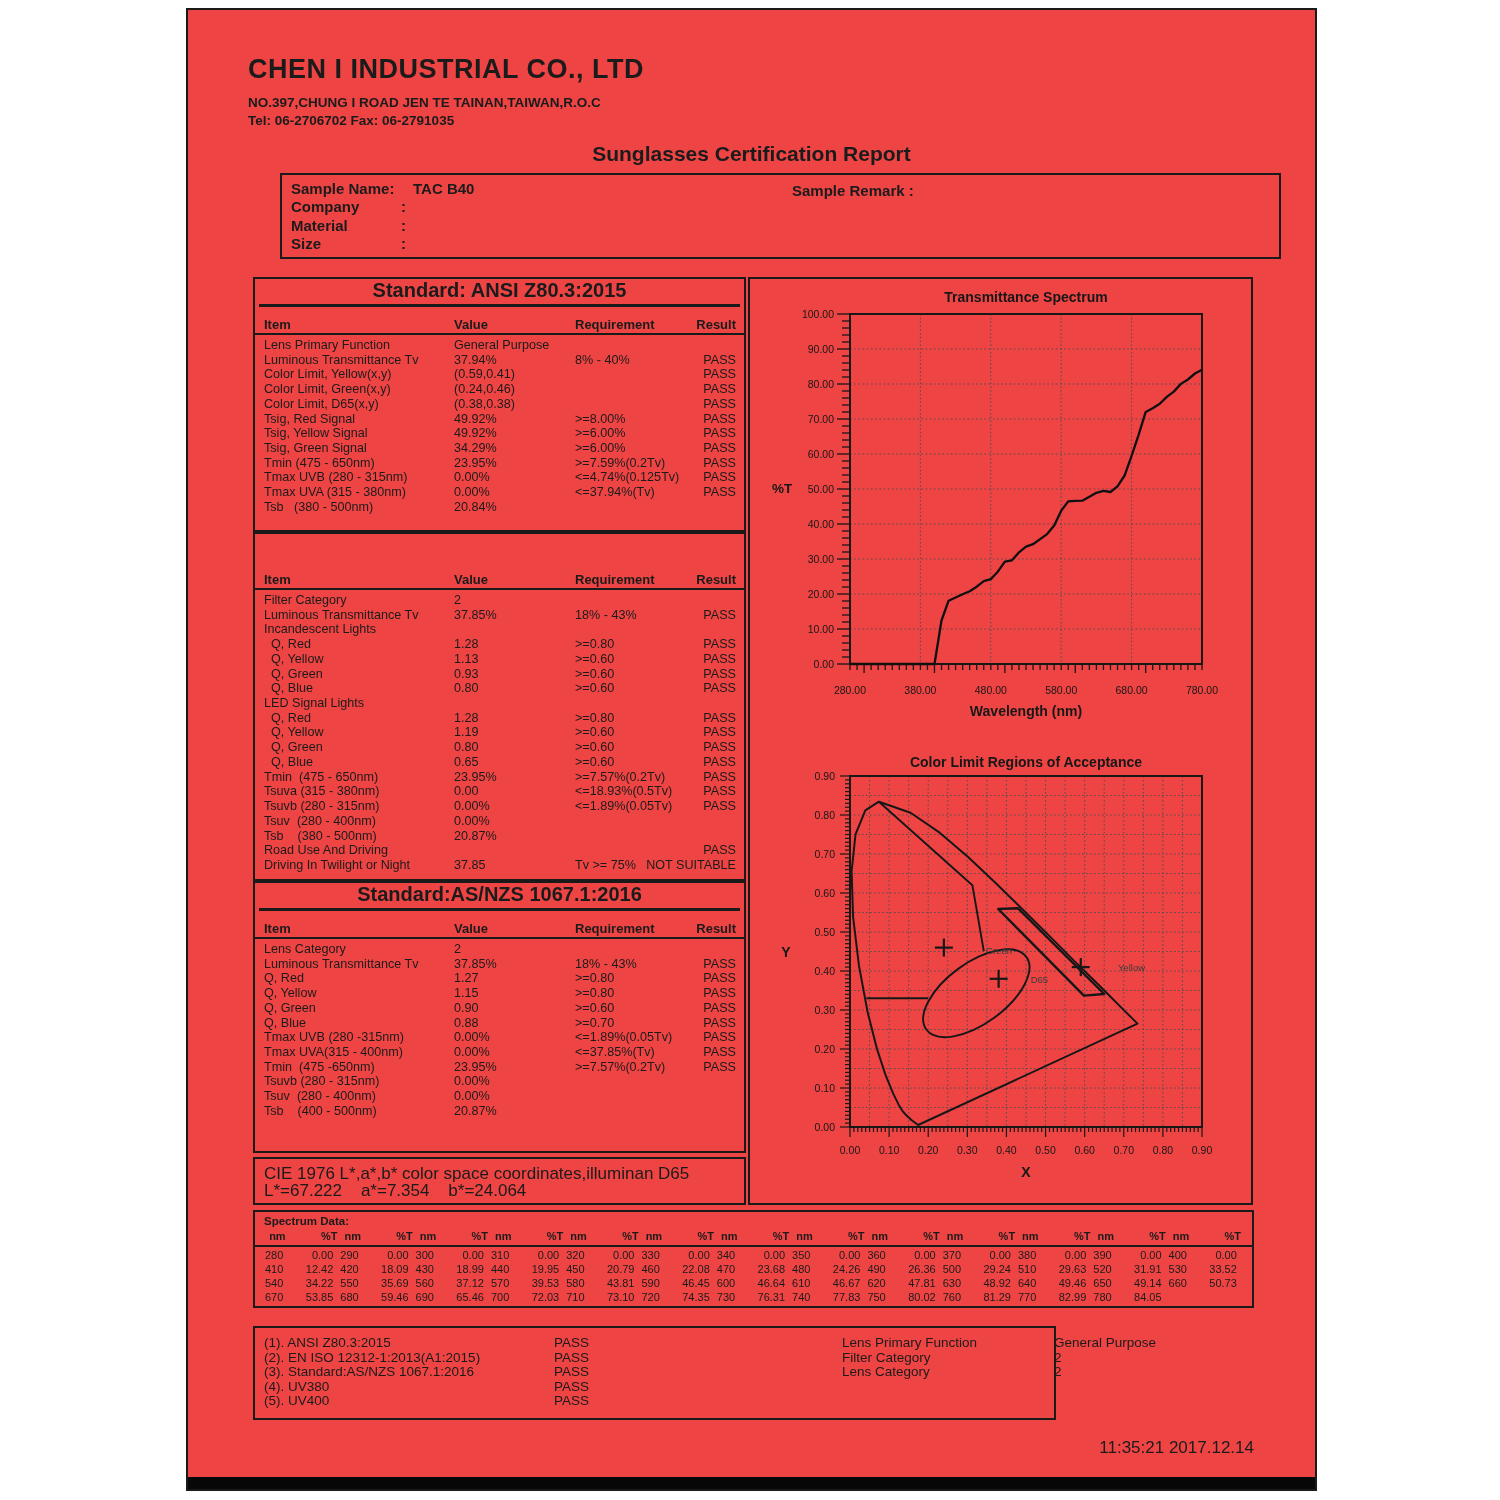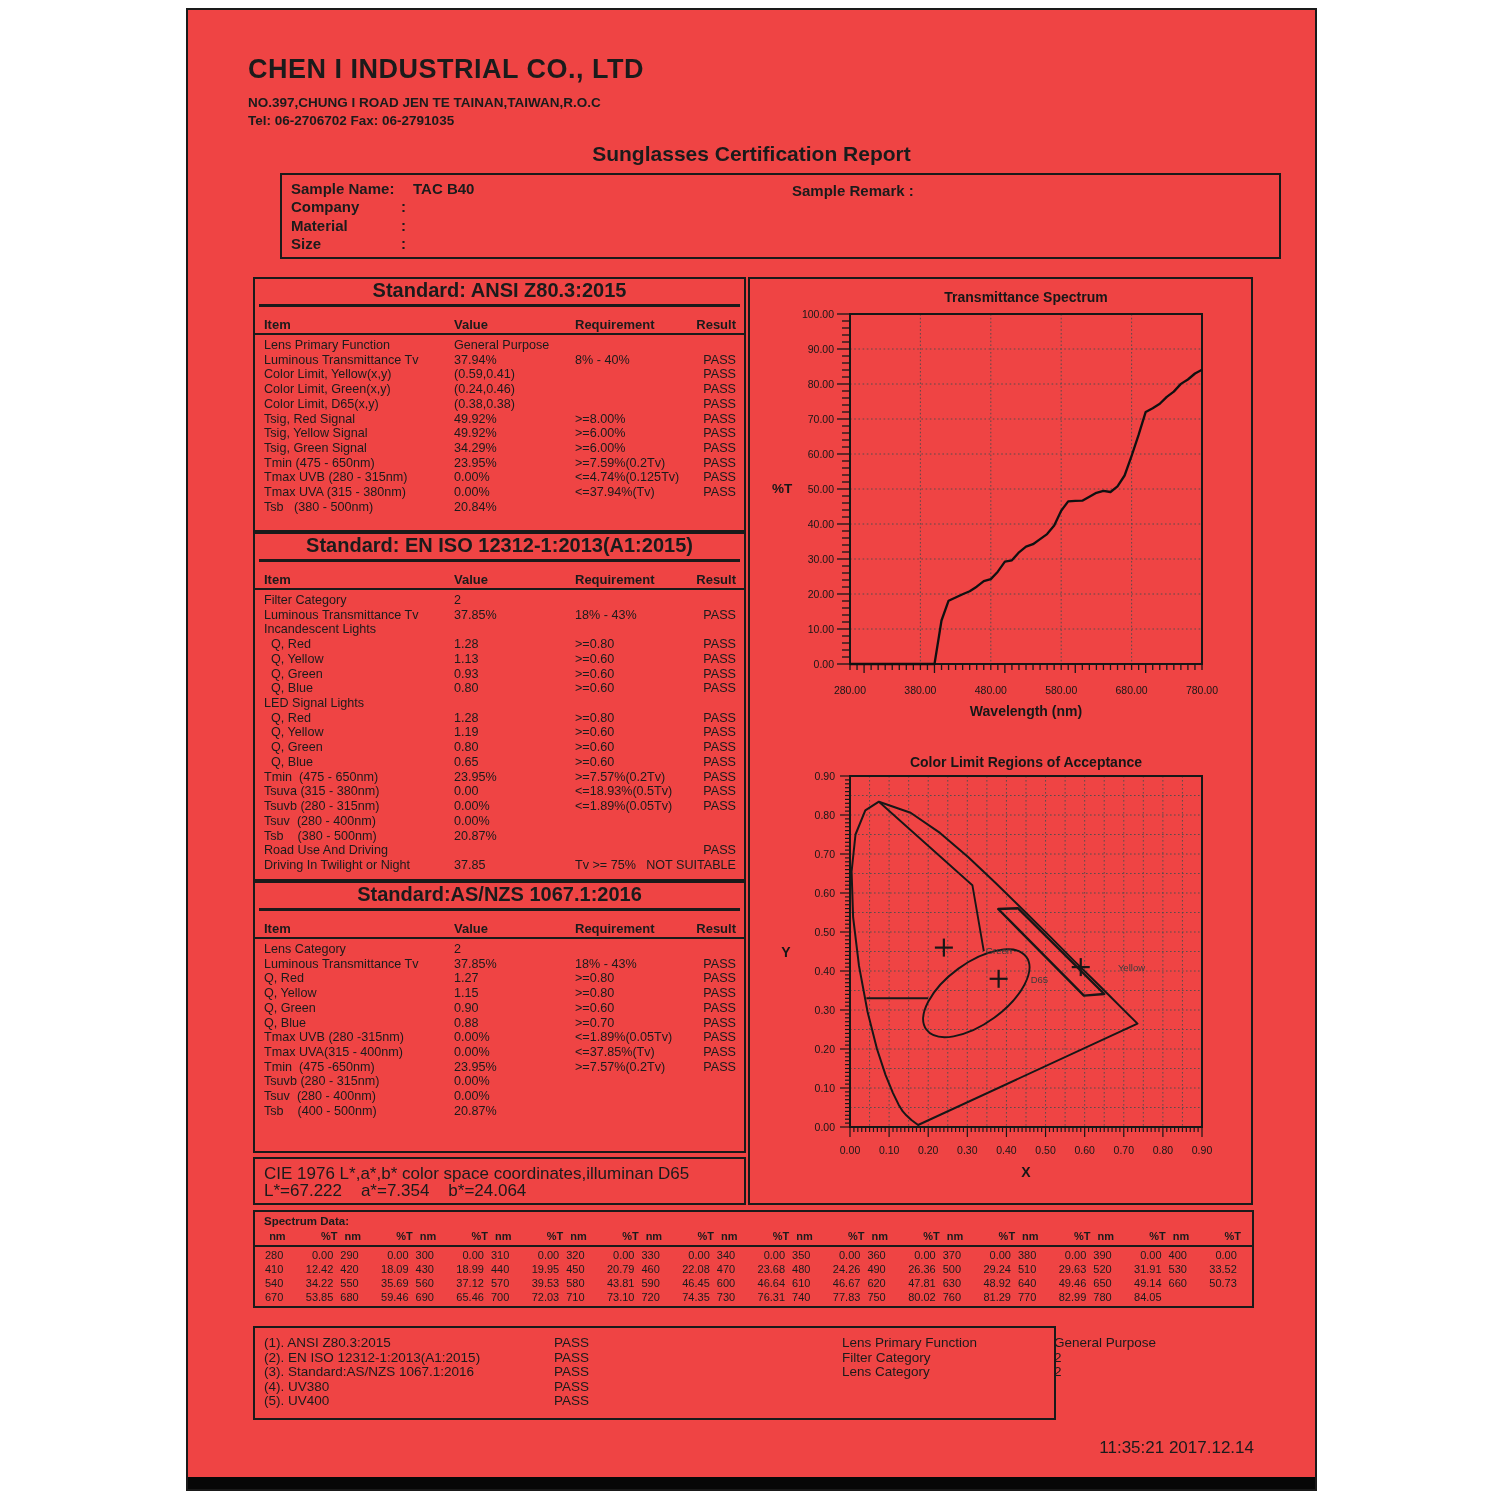--- a/index.html
+++ b/index.html
@@ -171,21 +171,20 @@
         <div class="std-row">
         <span class="ci">Tsb&nbsp;&nbsp;&nbsp;(380 - 500nm)</span>
         <span class="cv">20.84%</span>
         <span class="cr"></span>
         <span class="cs"></span>
       </div>
       </div>
   </div>
 
   <div class="box std-box" style="top:522px;height:349px;">
-    <div class="std-title">Standard: EN ISO 12312-1:2013(A1:2015)</div>
     <div class="std-head">
       <span class="c1">Item</span>
       <span class="c2">Value</span>
       <span class="c3">Requirement</span>
       <span class="c4">Result</span>
     </div>
     <div class="std-rows">
 
     <div class="std-row">
         <span class="ci">Filter Category</span>

